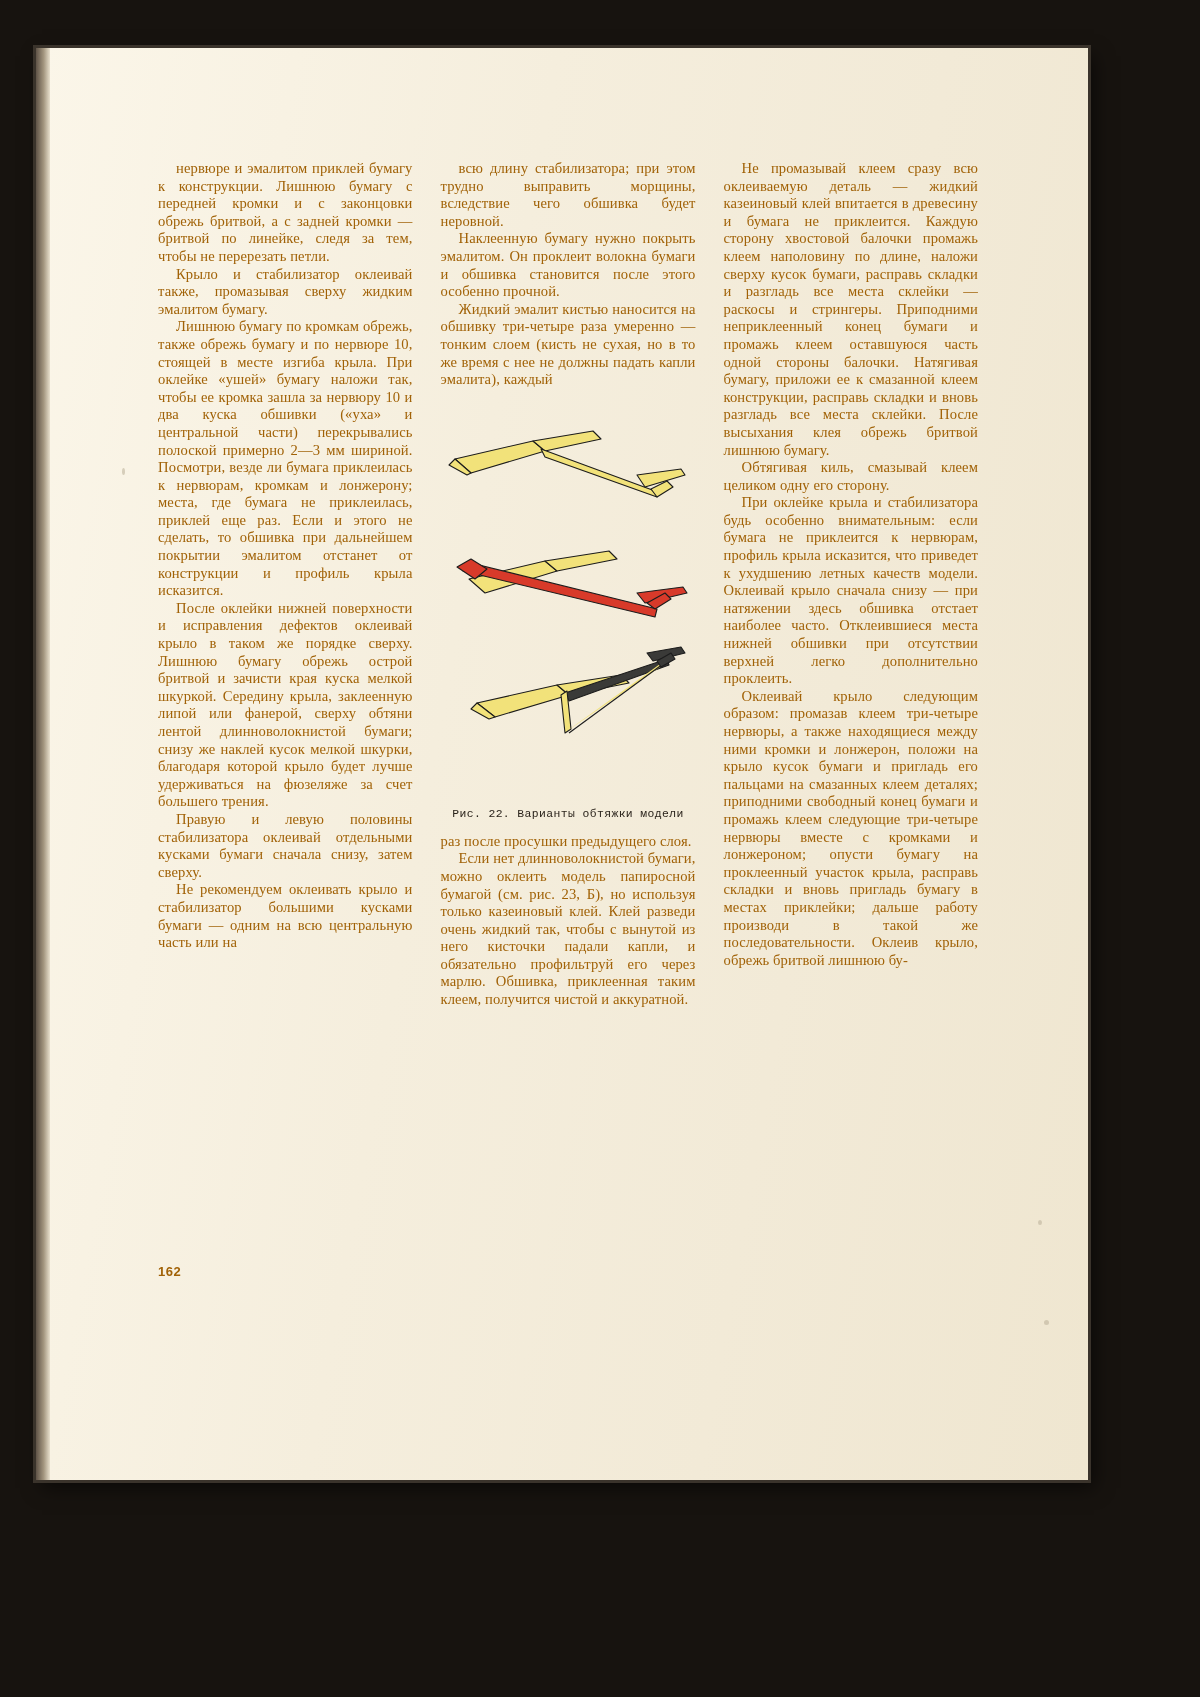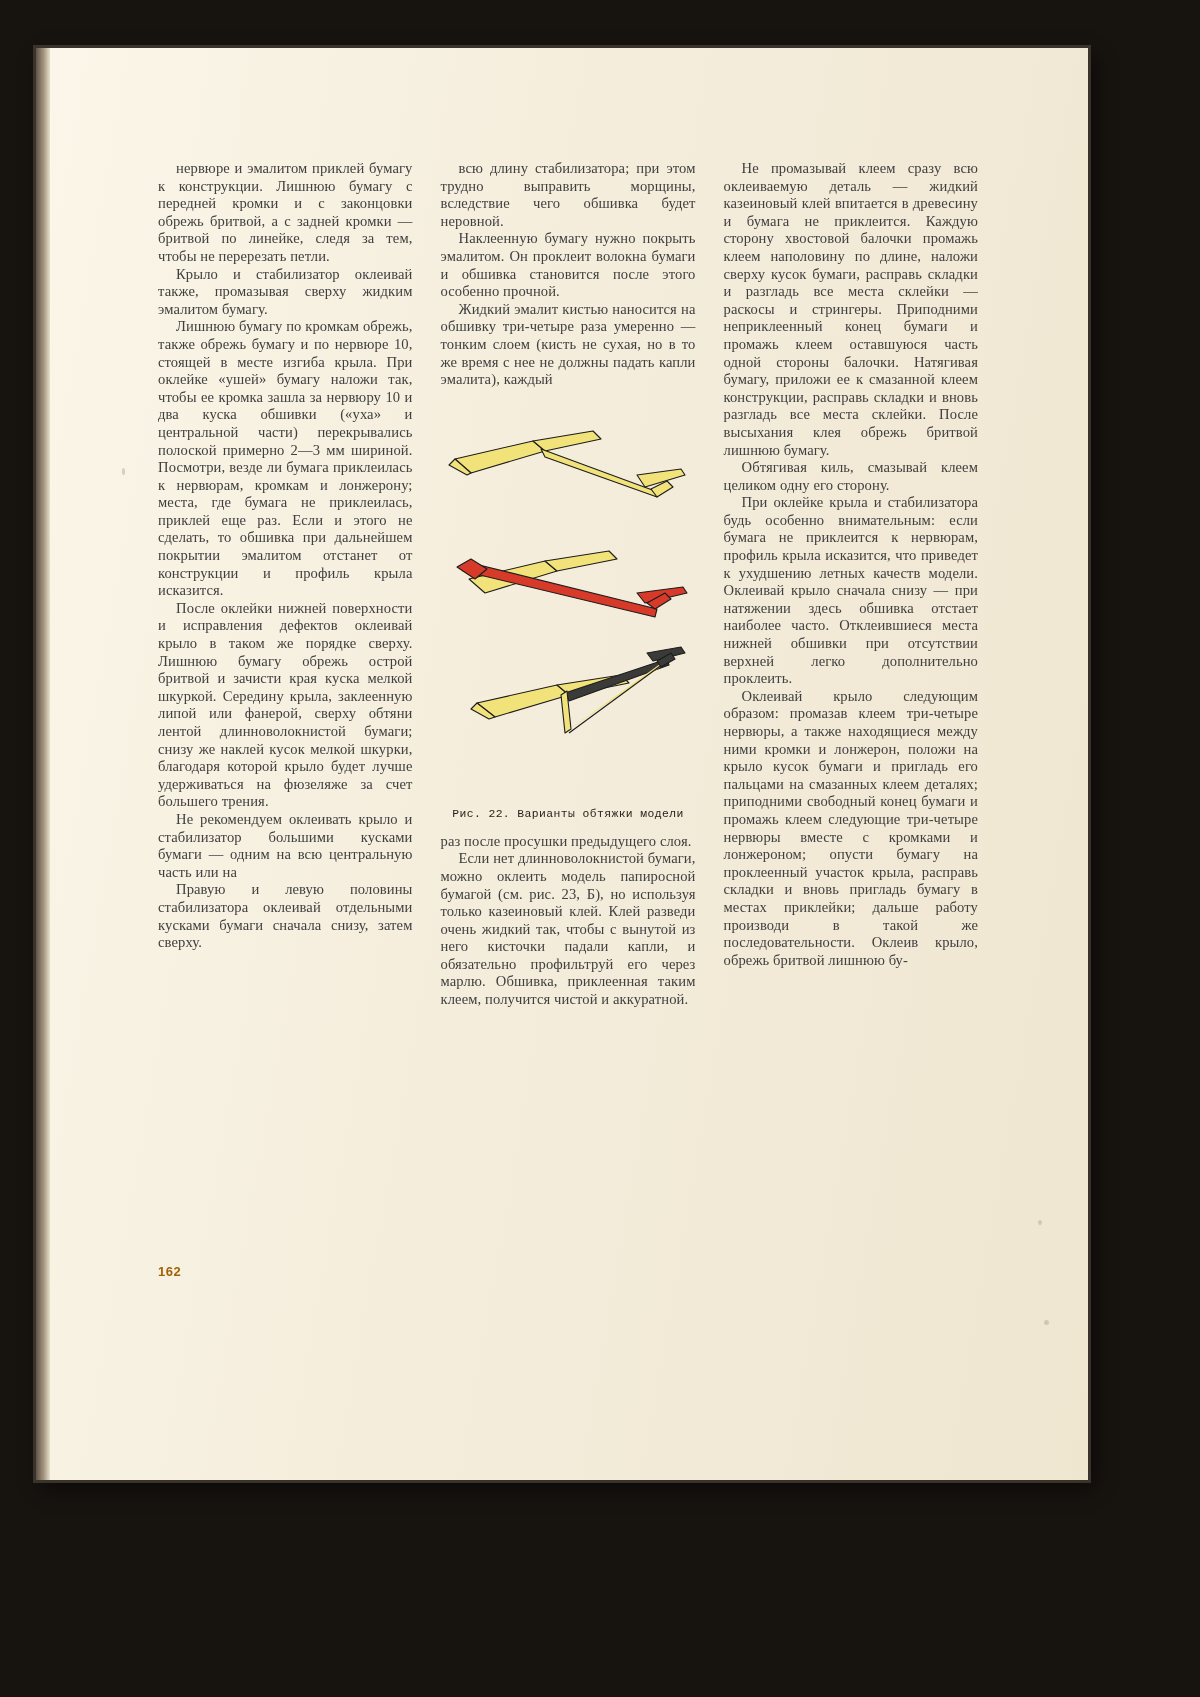--- a/index.html
+++ b/index.html
@@ -67,21 +67,21 @@
   .col {
     width: 255px;
   }
   p {
     margin: 0 0 0 0;
     font-family: "Liberation Serif", serif;
     font-size: 14.6px;
     line-height: 17.6px;
     text-align: justify;
     text-indent: 18px;
-    color: #404040;
+    color: #a16207;
     letter-spacing: 0.1px;
     -webkit-hyphens: auto;
     hyphens: auto;
   }
   p.noindent { text-indent: 0; }
   .fig {
     margin: 14px 0 4px 0;
     width: 255px;
   }
   .fig svg { display: block; }
@@ -120,22 +120,22 @@
     <div class="page-inner">
       <div class="left-dark"></div>
 
       <div class="columns">
 
         <div class="col">
           <p>нервюре и эмалитом приклей бумагу к конструкции. Лишнюю бумагу с передней кромки и с законцовки обрежь бритвой, а с задней кромки — бритвой по линейке, следя за тем, чтобы не перерезать петли.</p>
           <p>Крыло и стабилизатор оклеивай также, промазывая сверху жидким эмалитом бумагу.</p>
           <p>Лишнюю бумагу по кромкам обрежь, также обрежь бумагу и по нервюре 10, стоящей в месте изгиба крыла. При оклейке «ушей» бумагу наложи так, чтобы ее кромка зашла за нервюру 10 и два куска обшивки («уха» и центральной части) перекрывались полоской примерно 2—3 мм шириной. Посмотри, везде ли бумага приклеилась к нервюрам, кромкам и лонжерону; места, где бумага не приклеилась, приклей еще раз. Если и этого не сделать, то обшивка при дальнейшем покрытии эмалитом отстанет от конструкции и профиль крыла исказится.</p>
           <p>После оклейки нижней поверхности и исправления дефектов оклеивай крыло в таком же порядке сверху. Лишнюю бумагу обрежь острой бритвой и зачисти края куска мелкой шкуркой. Середину крыла, заклеенную липой или фанерой, сверху обтяни лентой длинноволокнистой бумаги; снизу же наклей кусок мелкой шкурки, благодаря которой крыло будет лучше удерживаться на фюзеляже за счет большего трения.</p>
+          <p>Правую и левую половины стабилизатора оклеивай отдельными кусками бумаги сначала снизу, затем сверху.</p>
           <p>Не рекомендуем оклеивать крыло и стабилизатор большими кусками бумаги — одним на всю центральную часть или на</p>
-          <p>Правую и левую половины стабилизатора оклеивай отдельными кусками бумаги сначала снизу, затем сверху.</p>
         </div>
 
         <div class="col">
           <p>всю длину стабилизатора; при этом трудно выправить морщины, вследствие чего обшивка будет неровной.</p>
           <p>Наклеенную бумагу нужно покрыть эмалитом. Он проклеит волокна бумаги и обшивка становится после этого особенно прочной.</p>
           <p>Жидкий эмалит кистью наносится на обшивку три-четыре раза умеренно — тонким слоем (кисть не сухая, но в то же время с нее не должны падать капли эмалита), каждый</p>
 
           <div class="fig">
             <svg width="255" height="400" viewBox="0 0 255 400" xmlns="http://www.w3.org/2000/svg">
 

